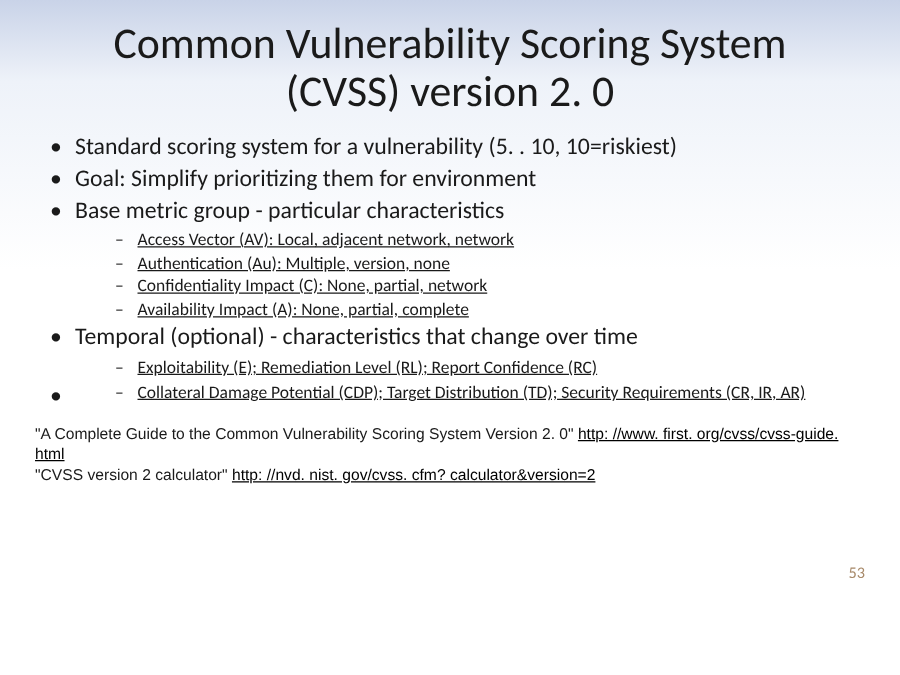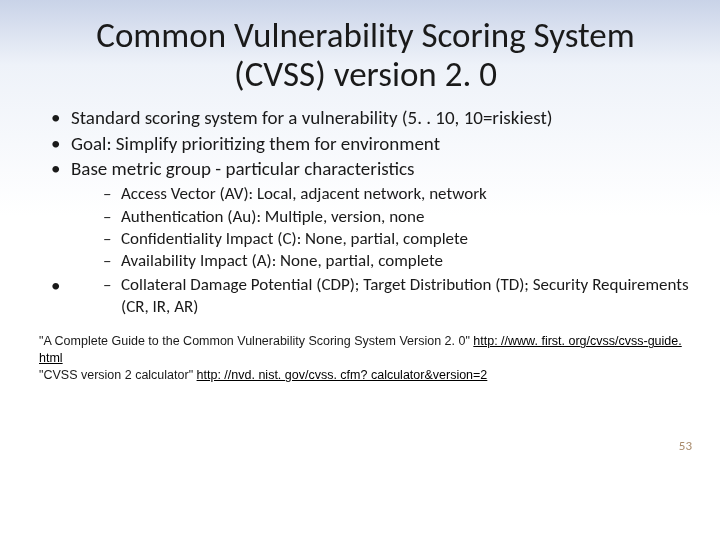--- a/index.html
+++ b/index.html
@@ -10,21 +10,21 @@
     background: linear-gradient(to bottom, #c9d3e8 0%, #eef2f9 12%, #ffffff 40%, #ffffff 100%);
     font-family: Calibri, "Segoe UI", Arial, sans-serif;
     color: #1a1a1a;
     position: relative;
     overflow: hidden;
   }
   .slide {
     box-sizing: border-box;
     width: 720px;
     height: 478px;
-    padding: 14px 28px 12px 39px;
+    padding: 14px 28px 12px 28px;
     position: relative;
   }
   .title {
     font-size: 35px;
     line-height: 1.12;
     text-align: center;
     margin: 2px 40px 12px 40px;
     font-weight: 400;
   }
   ul.lvl1 {
@@ -43,22 +43,23 @@
     content: "•";
     position: absolute;
     left: 6px;
     top: 0;
     font-size: 19px;
   }
   ul.lvl2 {
     list-style: none;
     padding: 0;
     margin: 2px 0 2px 28px;
-    font-size: 17px;
+    font-size: 14px;
     line-height: 1.28;
+    text-decoration: underline;
   }
   ul.lvl2 > li {
     position: relative;
     padding-left: 22px;
     margin: 0.5px 0;
   }
   ul.lvl2 > li::before {
     content: "–";
     position: absolute;
     left: 4px;
@@ -70,42 +71,47 @@
     line-height: 1.35;
     font-family: Arial, sans-serif;
   }
   .refs a {
     color: #000;
     text-decoration: underline;
   }
   .pagenum {
     position: absolute;
     right: 28px;
-    bottom: 25px;
+    bottom: 12px;
     font-size: 13px;
     color: #a88a6a;
     font-family: Calibri, Arial, sans-serif;
   }
 </style>
 </head>
 <body>
 
 <div class="slide">
 
   <div class="title">Common Vulnerability Scoring System (CVSS) version 2. 0</div>
 
   <ul class="lvl1">
     <li><span>Standard scoring system for a vulnerability (5. . 10, 10=riskiest)</span></li>
     <li><span>Goal: Simplify prioritizing them for environment</span></li>
     <li><span>Base metric group - particular characteristics</span>
       <ul class="lvl2">
         <li><span>Access Vector (AV): Local, adjacent network, network</span></li>
         <li><span>Authentication (Au): Multiple, version, none</span></li>
-        <li><span>Confidentiality Impact (C): None, partial, complete</span></li>
+        <li><span>Confidentiality Impact (C): None, partial, network</span></li>
         <li><span>Availability Impact (A): None, partial, complete</span></li>
+      </ul>
+    </li>
+    <li><span>Temporal (optional) - characteristics that change over time</span>
+      <ul class="lvl2">
+        <li><span>Exploitability (E); Remediation Level (RL); Report Confidence (RC)</span></li>
       </ul>
     </li>
     <li>
       <ul class="lvl2">
         <li><span>Collateral Damage Potential (CDP); Target Distribution (TD); Security Requirements (CR, IR, AR)</span></li>
       </ul>
     </li>
   </ul>
 
   <div class="refs">

